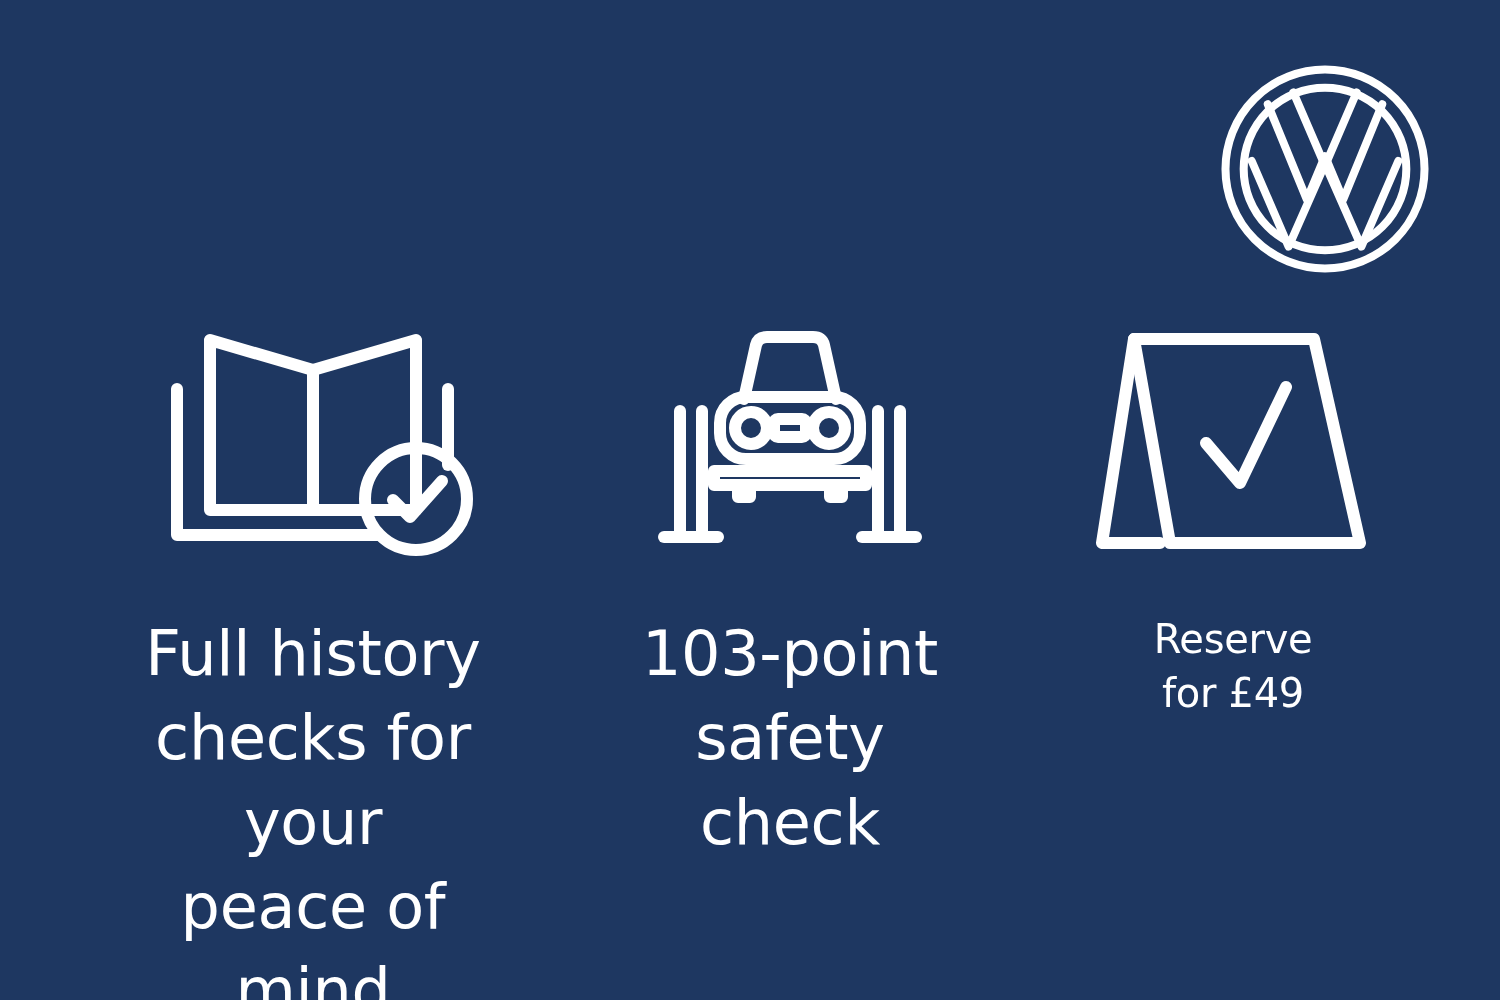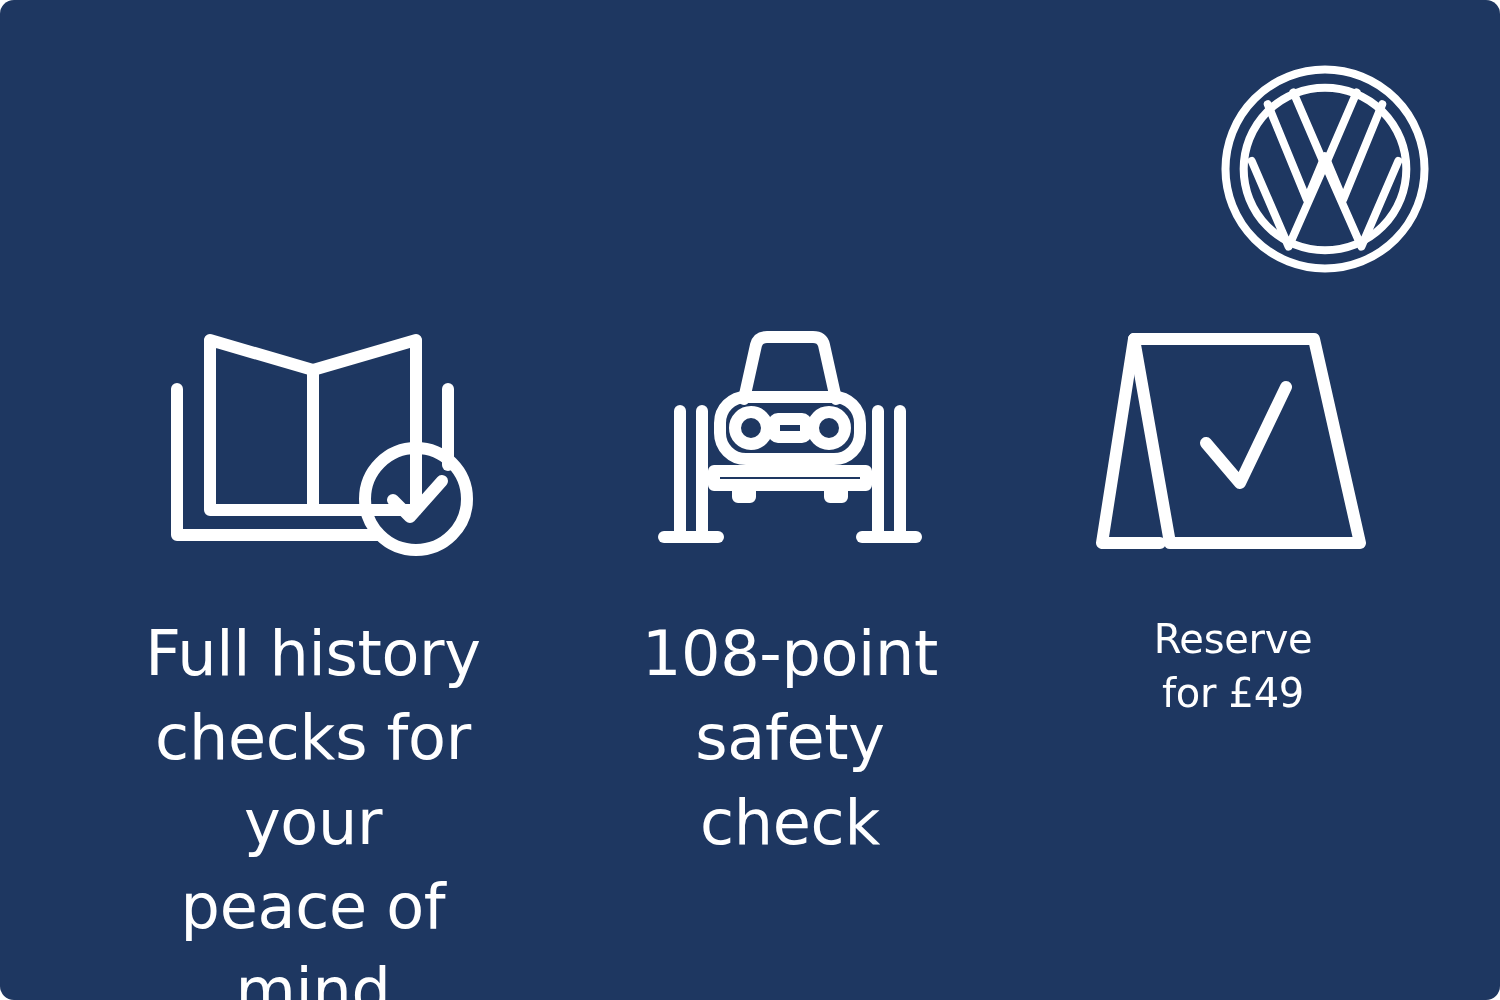--- a/index.html
+++ b/index.html
@@ -72,21 +72,21 @@
     font-weight: 400;
     letter-spacing: -0.3px;
     white-space: pre-line;
   }
   .feature.col-1 .feature-label { font-size: 62px; }
   .feature.col-2 .feature-label { font-size: 40px; }
 </style>
 </head>
 <body>
 
-<div id="poster" style="background: rgb(30, 55, 97); border-radius: 14px;">
+<div id="poster" style="background: rgb(30, 55, 97);">
 
   <div class="brand-logo">
     <svg viewBox="0 0 200 200" aria-hidden="true">
       <g fill="none" stroke="#ffffff" stroke-width="7.5" stroke-linecap="round" stroke-linejoin="round">
         <circle cx="100" cy="100" r="93"></circle>
         <circle cx="100" cy="100" r="76"></circle>
 
         <path d="M 46.5 39.5 L 83 128.5 L 100 88 L 117 128.5 L 153.5 39.5"></path>
 
         <path d="M 70.5 28.5 L 100 97 L 129.5 28.5"></path>
@@ -146,21 +146,21 @@
 
             <path d="M 228 86 L 228 212"></path>
             <path d="M 250 86 L 250 212"></path>
             <path d="M 212 212 L 266 212"></path>
 
             <path d="M 52 153 L 64 153"></path>
             <path d="M 216 153 L 228 153"></path>
           </g>
         </svg>
       </div>
-      <div class="feature-label">108-point
+      <div class="feature-label">103-point
 safety
 check</div>
     </div>
 
     <div class="feature col-2">
       <div class="feature-icon">
         <svg width="290" height="236" viewBox="0 0 290 236" aria-hidden="true">
           <g fill="none" stroke="#ffffff" stroke-width="12" stroke-linecap="round" stroke-linejoin="round">
 
             <path d="M 46 14 L 14 218 L 72 218"></path>

